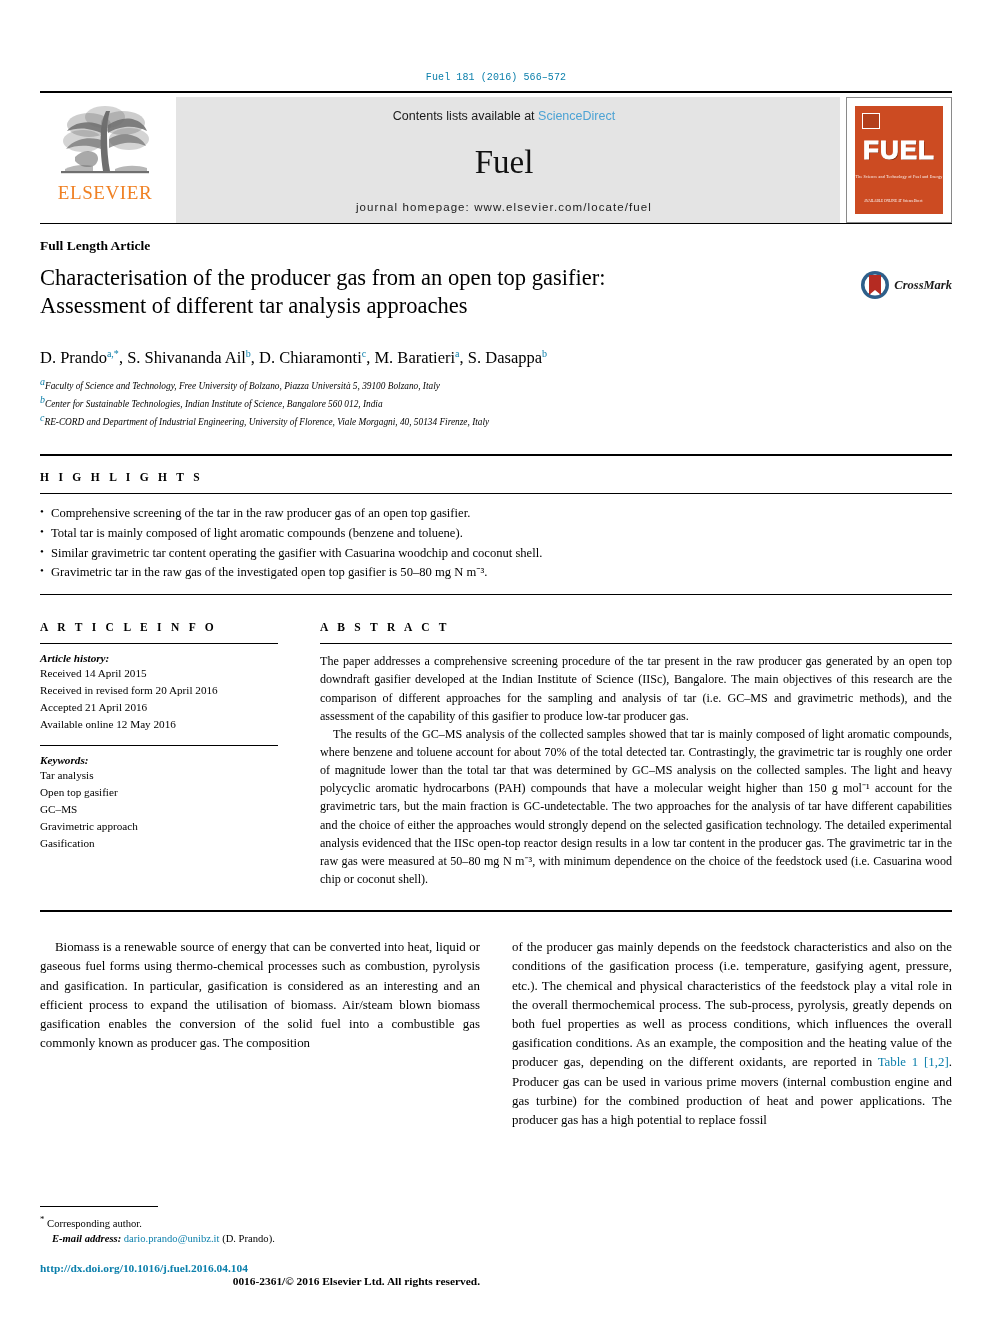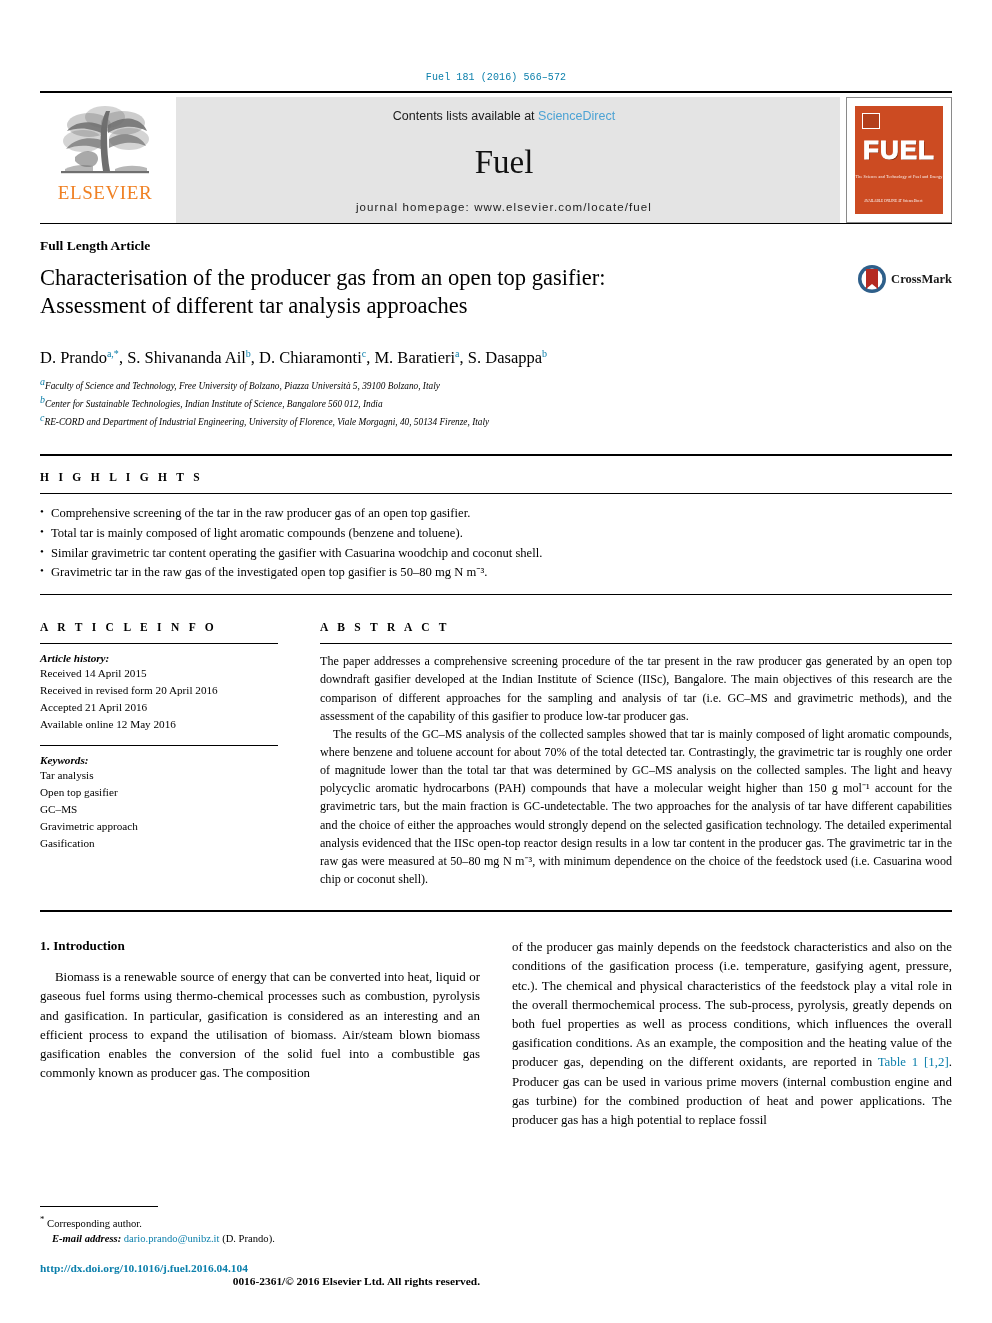--- a/index.html
+++ b/index.html
@@ -166,25 +166,26 @@
   }
   .art-title {
     font-family: "Liberation Serif", serif;
     font-size: 22.5px;
     line-height: 1.23;
     margin-top: 10px;
     max-width: 770px;
     font-weight: normal;
   }
   .crossmark {
-    margin-top: 10px;
+    margin-top: 16px;
     display: flex;
     align-items: center;
     gap: 4px;
     flex: 0 0 auto;
+    font-style: italic;
   }
   .cm-word {
     font-family: "Liberation Serif", serif;
     font-weight: bold;
     font-size: 12.5px;
     color: #1a1a1a;
   }
   .authors {
     font-family: "Liberation Serif", serif;
     font-size: 16.5px;
@@ -439,21 +440,20 @@
       </div>
     </div>
 
   </div>
 
   <hr class="rule-thick body-rule">
 
   <div class="two-col">
 
     <div class="bcol">
-      <div class="h2">1. Introduction</div>
       <p class="body-p">Biomass is a renewable source of energy that can be converted into heat, liquid or gaseous fuel forms using thermo-chemical processes such as combustion, pyrolysis and gasification. In particular, gasification is considered as an interesting and an efficient process to expand the utilisation of biomass. Air/steam blown biomass gasification enables the conversion of the solid fuel into a combustible gas commonly known as producer gas. The composition</p>
     </div>
 
     <div class="bcol">
       <p class="body-p noindent"><span>of the producer gas mainly depends on the feedstock characteristics and also on the conditions of the gasification process (i.e. temperature, gasifying agent, pressure, etc.). The chemical and physical characteristics of the feedstock play a vital role in the overall thermochemical process. The sub-process, pyrolysis, greatly depends on both fuel properties as well as process conditions, which influences the overall gasification conditions. As an example, the composition and the heating value of the producer gas, depending on the different oxidants, are reported in </span><span class="link">Table 1 [1,2]</span><span>. Producer gas can be used in various prime movers (internal combustion engine and gas turbine) for the combined production of heat and power applications. The producer gas has a high potential to replace fossil</span></p>
     </div>
 
   </div>
 
   <div class="bottom-block">

